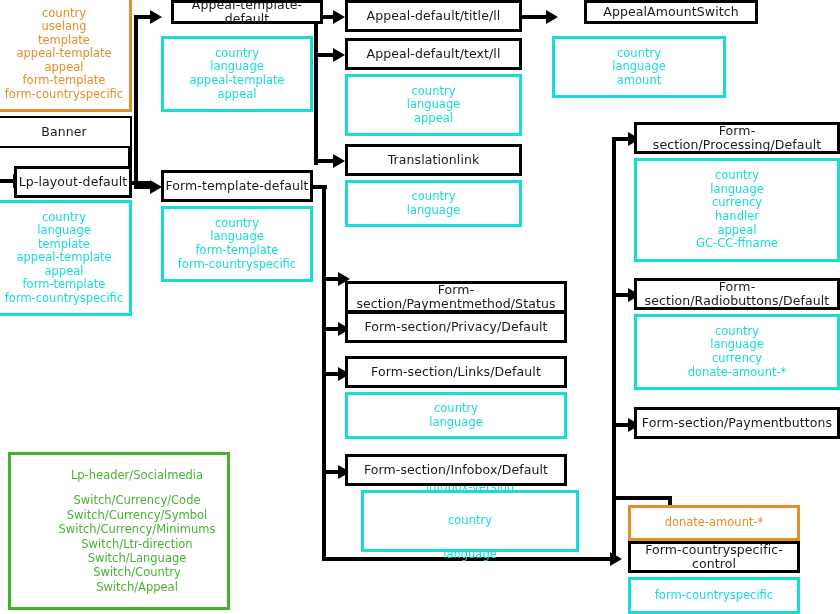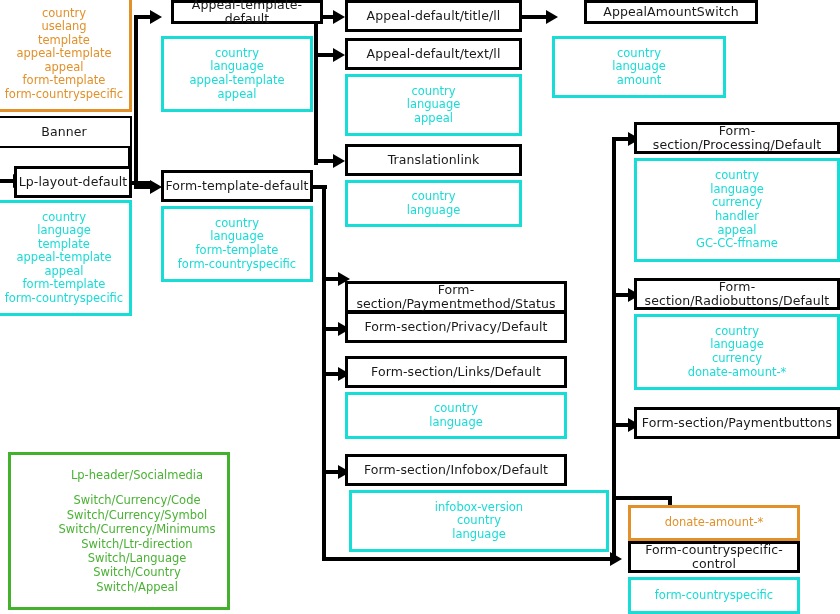--- a/index.html
+++ b/index.html
@@ -264,21 +264,21 @@
 
   <div class="params cyan" style="left:345px; top:392px; width:222px; height:47px;">
     <span class="pline">country</span>
     <span class="pline">language</span>
   </div>
 
   <div class="node" style="left:345px; top:454px; width:222px; height:32px;">
     <span>Form-section/Infobox/Default</span>
   </div>
 
-  <div class="params cyan" style="left:349px; top:490px; width:260px; height:62px;">
+  <div class="params cyan" style="left:361px; top:490px; width:218px; height:62px;gap:20px;">
     <span class="pline">infobox-version</span>
     <span class="pline">country</span>
     <span class="pline">language</span>
   </div>
 
   <div class="node" style="left:584px; top:0px; width:174px; height:24px;">
     <span>AppealAmountSwitch</span>
   </div>
 
   <div class="params cyan" style="left:552px; top:36px; width:174px; height:62px;">

